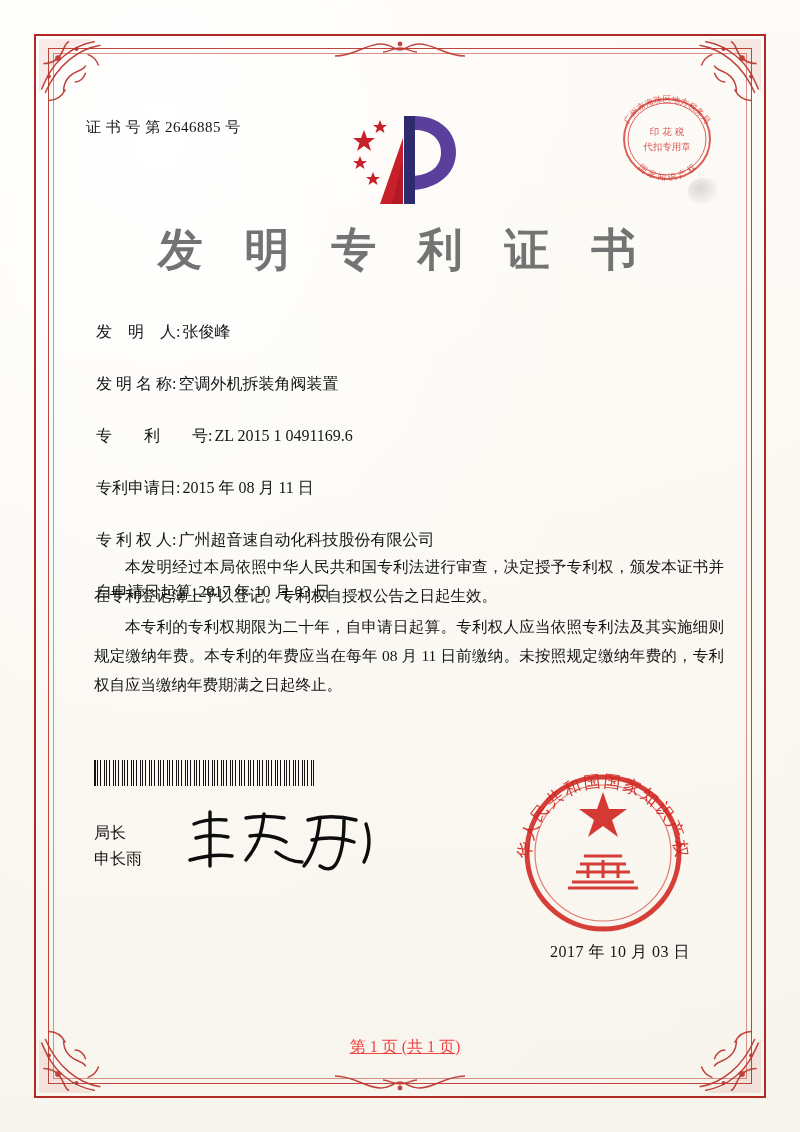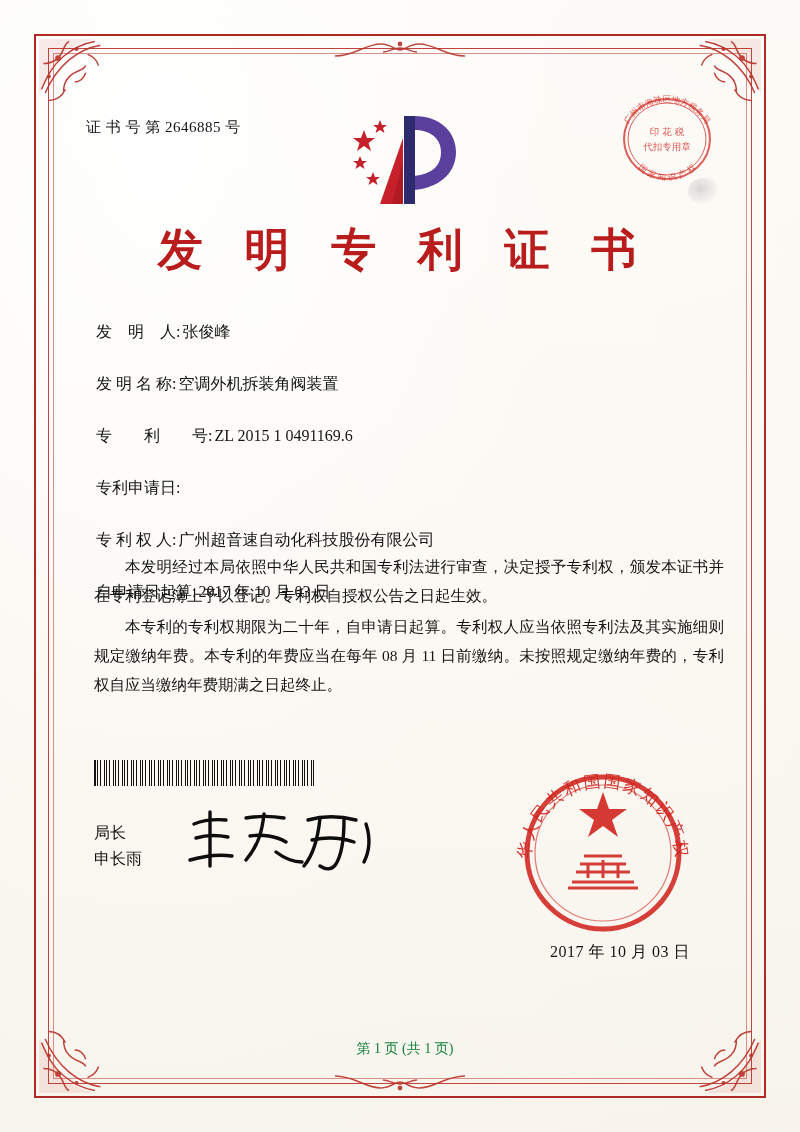--- a/index.html
+++ b/index.html
@@ -121,21 +121,21 @@
   .logo svg { width: 100%; height: 100%; display: block; }
 
   .doc-title {
     position: absolute;
     left: 0; right: 16px;
     top: 120px;
     text-align: center;
     font-size: 45px;
     letter-spacing: 13px;
     font-weight: bold;
-    color: #b91c1c;
+    color: #737373;
     text-indent: 13px;
     font-family: "DejaVu Serif", "Liberation Serif", serif;
   }
 
   .fields {
     position: absolute;
     left: 16px;
     right: 0;
     top: 222px;
   }
@@ -222,22 +222,23 @@
     font-size: 16px;
     color: #141414;
     letter-spacing: 0.5px;
   }
 
   .page-no {
     position: absolute;
     left: 0; right: 0;
     bottom: 4px;
     text-align: center;
-    font-size: 14px;
-    color: #15803d;
+    font-size: 16px;
+    color: #ef4444;
+    text-decoration: underline;
   }
 </style>
 </head>
 <body>
 
 <div class="page">
   <div class="paper-tone"></div>
 
   <div class="border-outer"></div>
   <div class="border-inner"></div>
@@ -374,20 +375,21 @@
       <div class="field">
         <span class="lbl">发 明 名 称:</span>
         <span class="val">空调外机拆装角阀装置</span>
       </div>
       <div class="field">
         <span class="lbl">专　　利　　号:</span>
         <span class="val">ZL 2015 1 0491169.6</span>
       </div>
       <div class="field">
         <span class="lbl">专利申请日:</span>
+        <span class="val">2015 年 08 月 11 日</span>
       </div>
       <div class="field">
         <span class="lbl">专 利 权 人:</span>
         <span class="val">广州超音速自动化科技股份有限公司</span>
       </div>
       <div class="field">
         <span class="lbl">自申请日起算:</span>
         <span class="val">2017 年 10 月 03 日</span>
       </div>
     </div>

